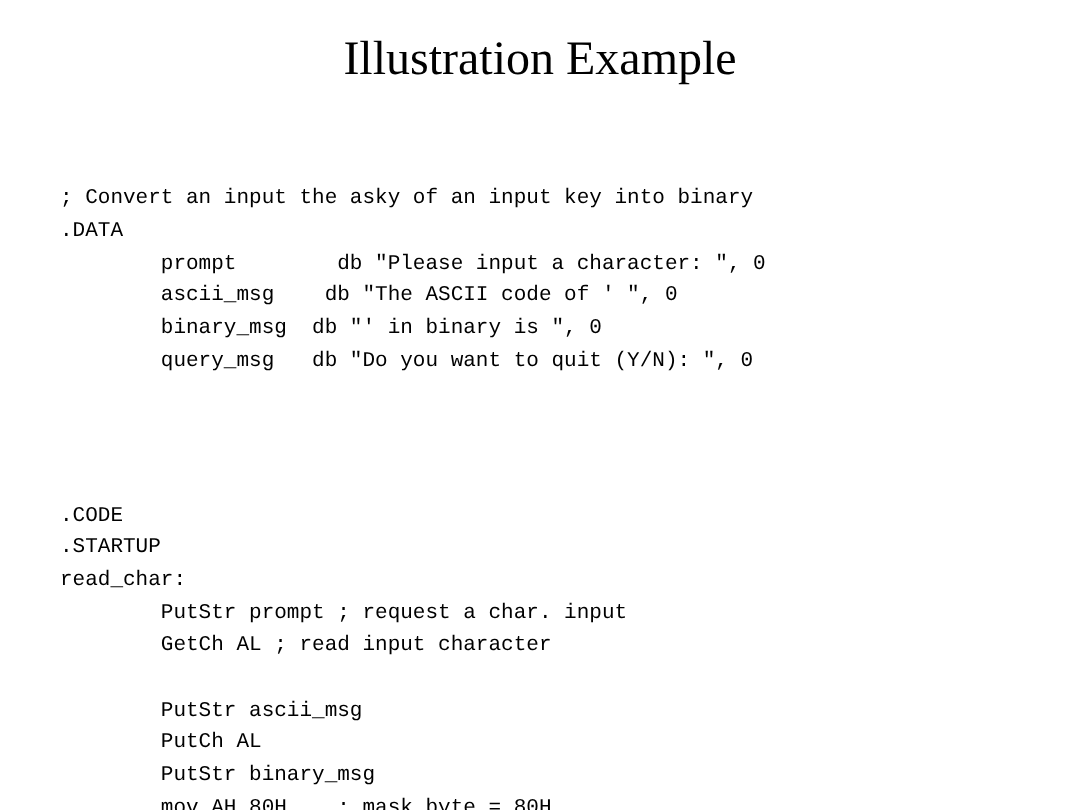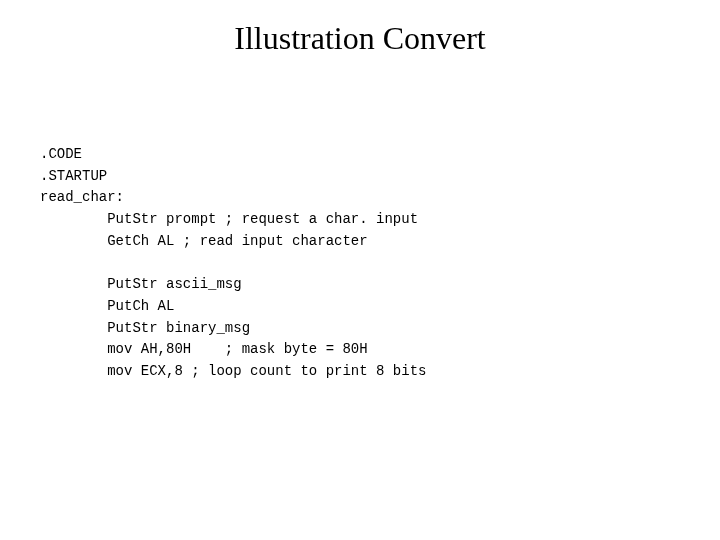--- a/index.html
+++ b/index.html
@@ -35,23 +35,29 @@
       white-space: pre;
     }
     .section {
       margin-bottom: 16px;
     }
   </style>
 </head>
 <body>
 
 <div class="page">
-  <h1 class="title">Illustration Convert</h1>
+  <h1 class="title">Illustration Example</h1>
 
   <div class="content">
+    <div class="section"><span>; Convert an input the asky of an input key into binary
+.DATA
+        prompt        db "Please input a character: ", 0
+        ascii_msg    db "The ASCII code of ' ", 0
+        binary_msg  db "' in binary is ", 0
+        query_msg   db "Do you want to quit (Y/N): ", 0</span></div>
     <div class="section"><span>
 .CODE
 .STARTUP
 read_char:
         PutStr prompt ; request a char. input
         GetCh AL ; read input character
 
         PutStr ascii_msg
         PutCh AL
         PutStr binary_msg

